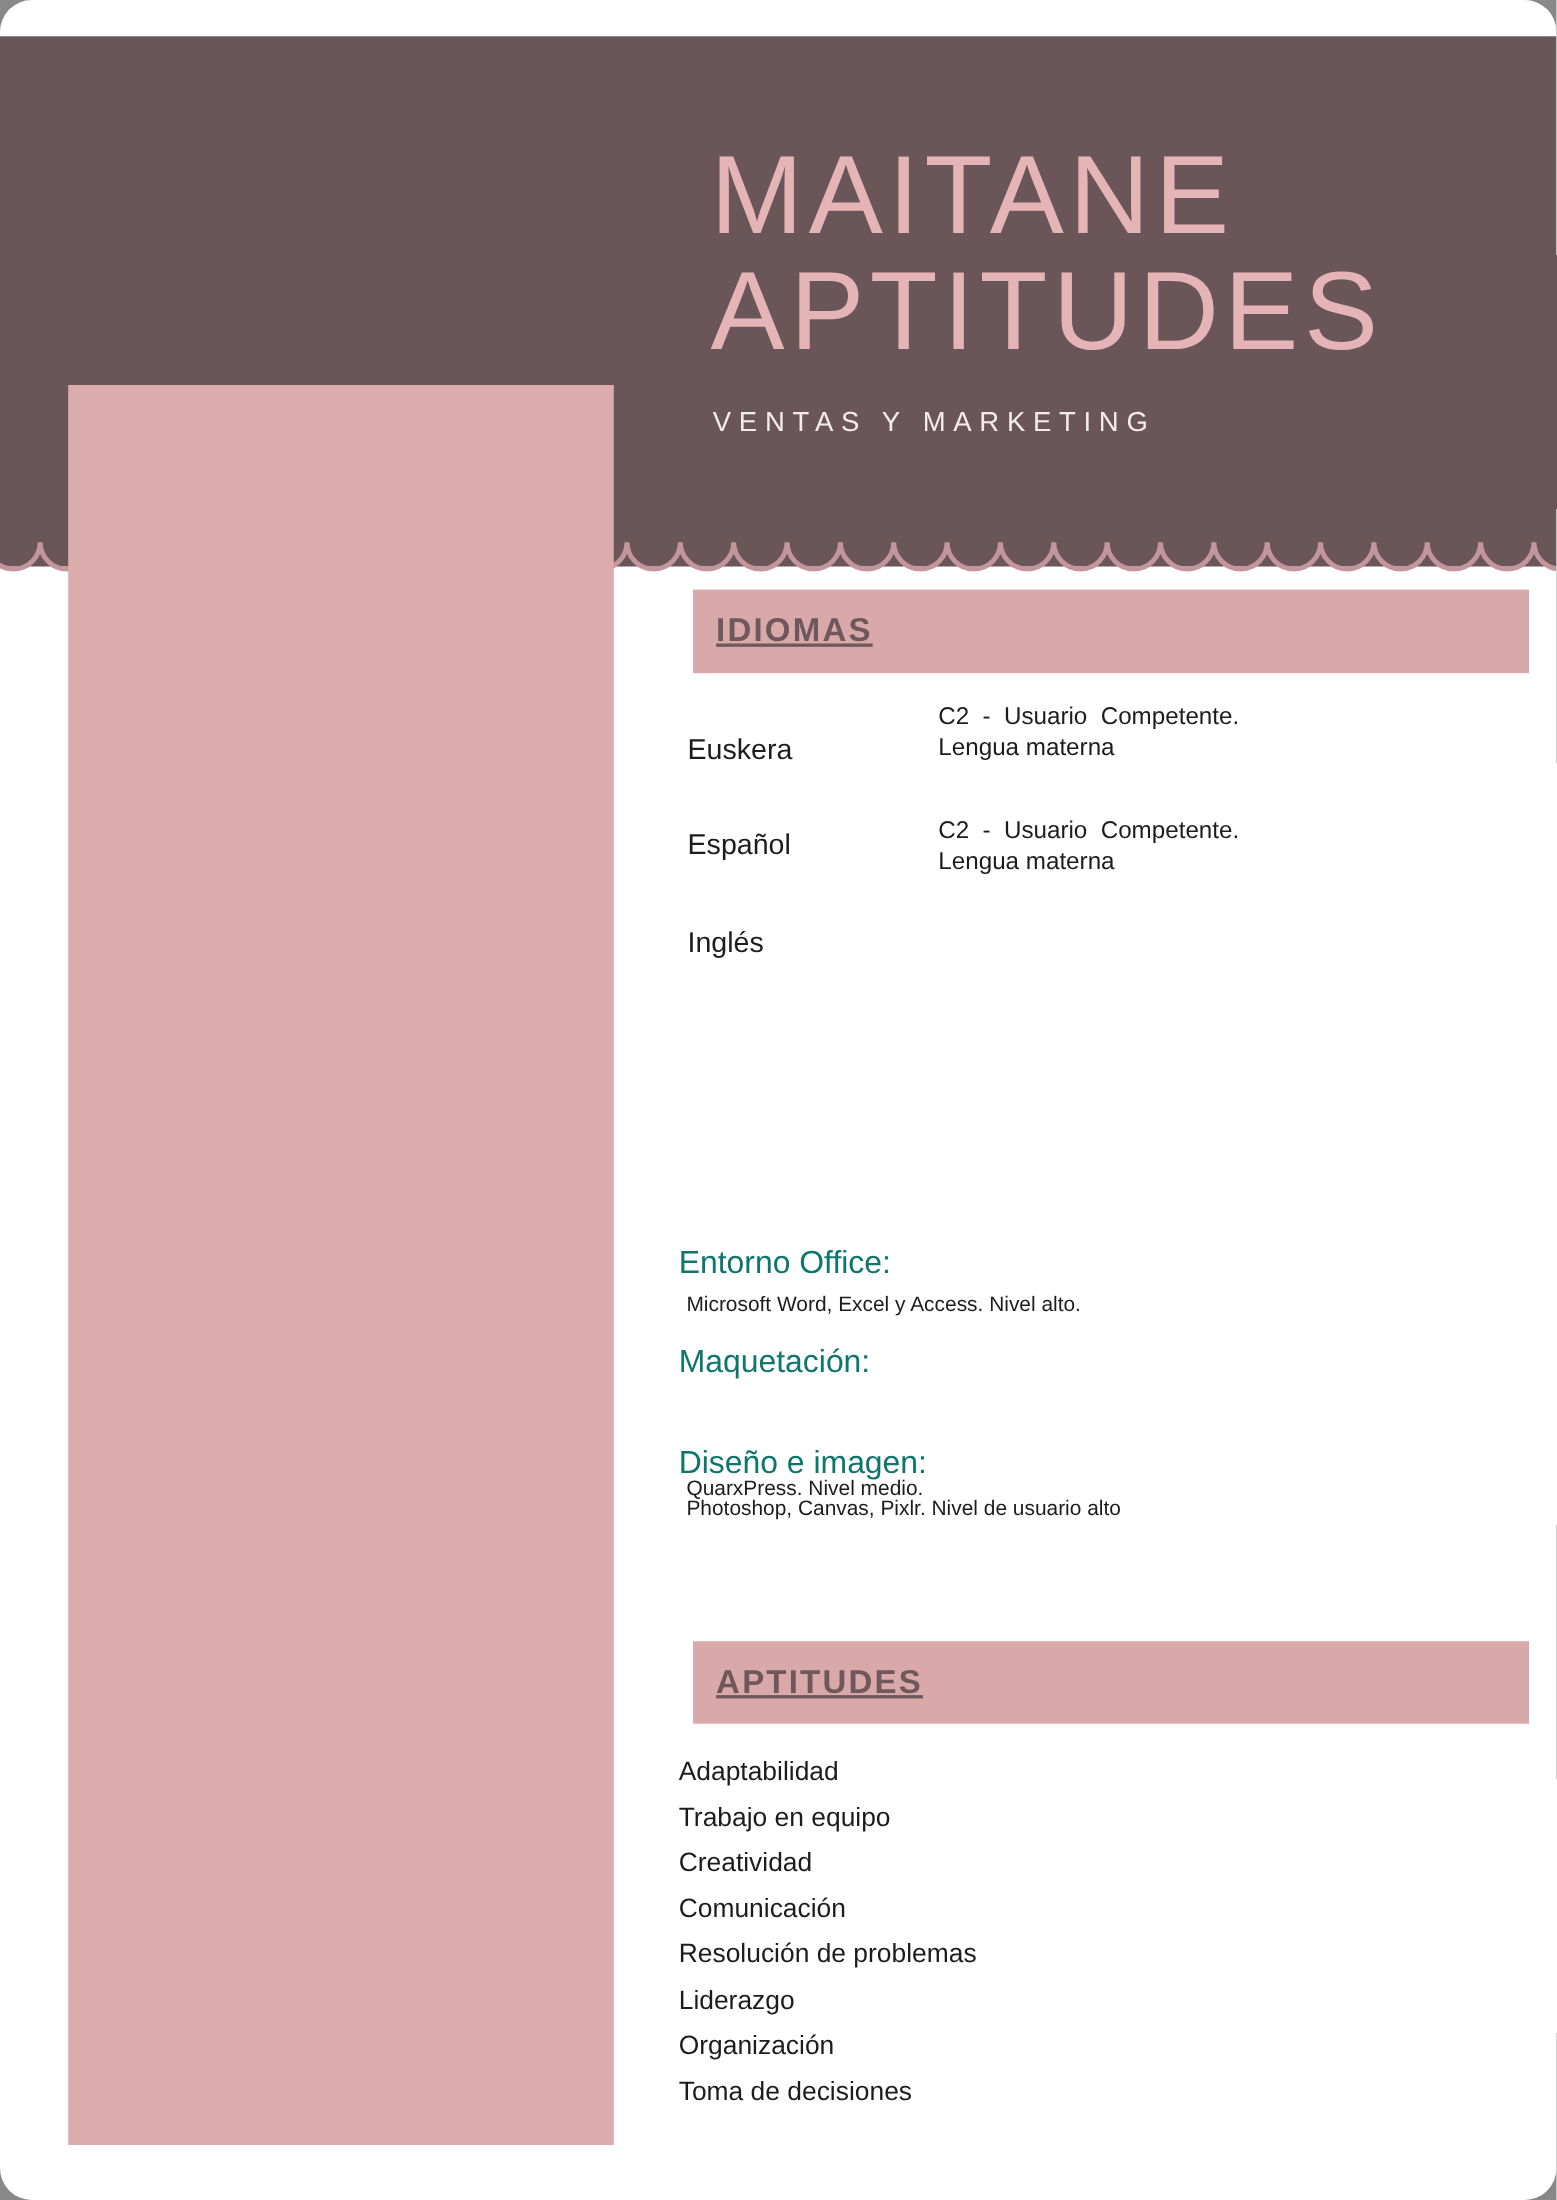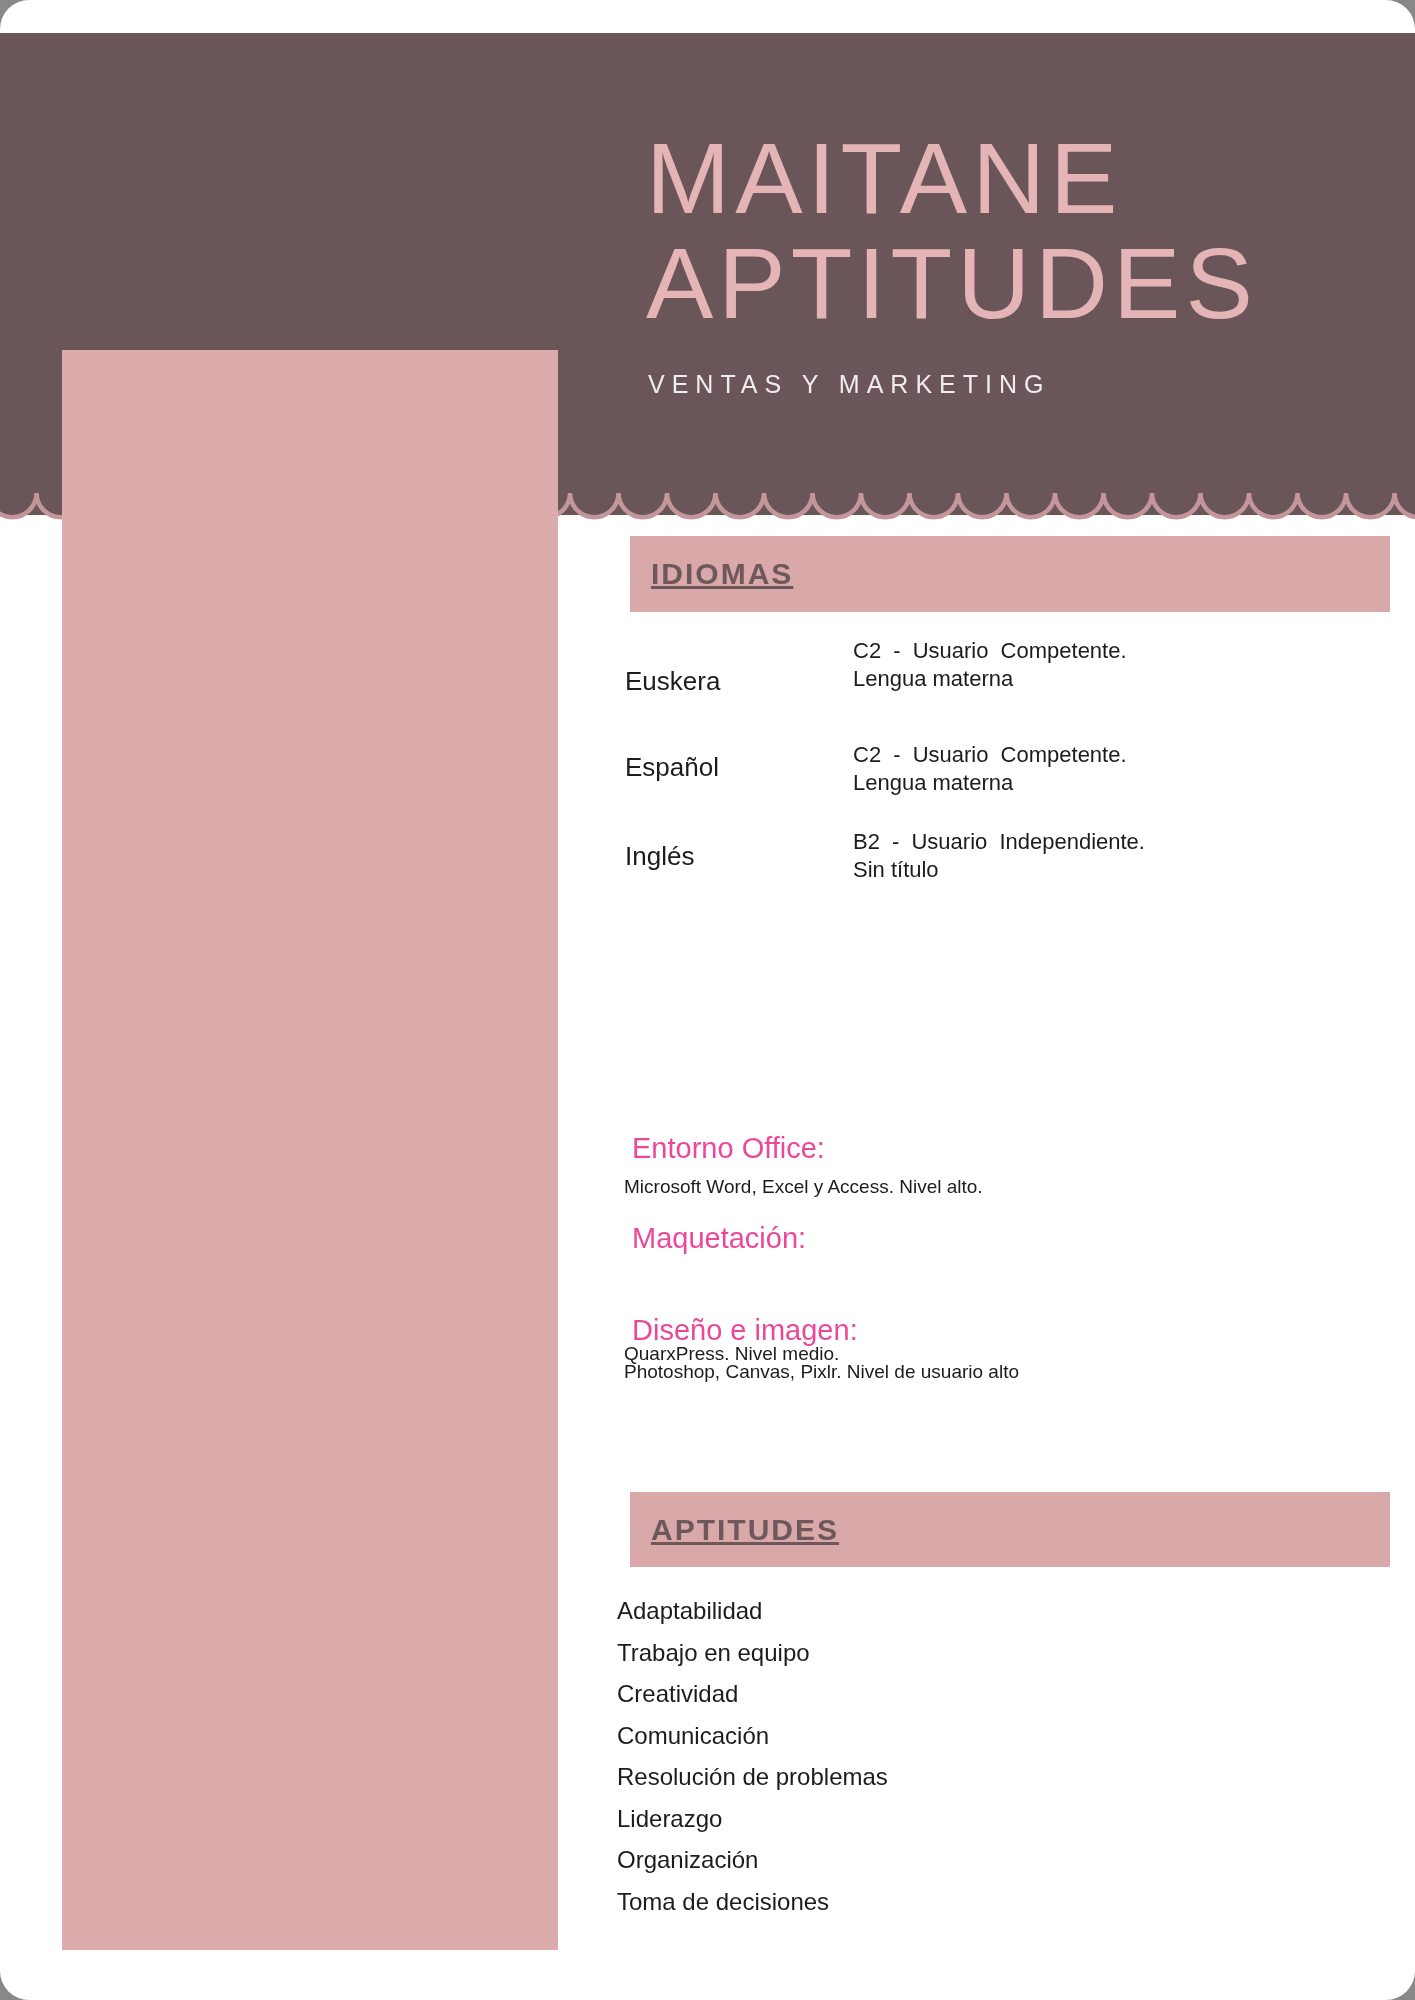--- a/index.html
+++ b/index.html
@@ -52,21 +52,21 @@
   .lang-label{
     position:absolute;left:625px;font-size:26px;color:var(--body_text);z-index:4;
     white-space:nowrap;
   }
   .lang-value{
     position:absolute;left:853px;font-size:22px;line-height:28px;
     color:var(--body_text);z-index:4;white-space:nowrap;
   }
   .lang-value .l1{word-spacing:6px;}
   .skill-heading{
-    position:absolute;left:632px;font-size:29px;color:#ec4899;z-index:4;white-space:nowrap;
+    position:absolute;left:617px;font-size:29px;color:#0f766e;z-index:4;white-space:nowrap;
   }
   .skill-detail{
     position:absolute;left:624px;font-size:19px;color:var(--body_text);z-index:4;white-space:nowrap;
   }
   .apt-list{
     position:absolute;left:617px;top:1590px;z-index:4;
     font-size:24px;line-height:41.5px;color:var(--body_text);
   }
   .apt-list div{white-space:nowrap;}
 </style>
@@ -100,24 +100,20 @@
     <div>Lengua materna</div>
   </div>
 
   <div class="lang-label" style="top:752px">Español</div>
   <div class="lang-value" style="top:741px">
     <div class="l1">C2 - Usuario Competente.</div>
     <div>Lengua materna</div>
   </div>
 
   <div class="lang-label" style="top:841px">Inglés</div>
-  <div class="lang-value" style="top:828px">
-    <div class="l1">B2 - Usuario Independiente.</div>
-    <div>Sin título</div>
-  </div>
 
 
   <div class="skill-heading" style="top:1132px">Entorno Office:</div>
   <div class="skill-detail" style="top:1176px">Microsoft Word, Excel y Access. Nivel alto.</div>
 
   <div class="skill-heading" style="top:1222px">Maquetación:</div>
   <div class="skill-detail" style="top:1343px">QuarxPress. Nivel medio.</div>
 
   <div class="skill-heading" style="top:1314px">Diseño e imagen:</div>
   <div class="skill-detail" style="top:1361px">Photoshop, Canvas, Pixlr. Nivel de usuario alto</div>

